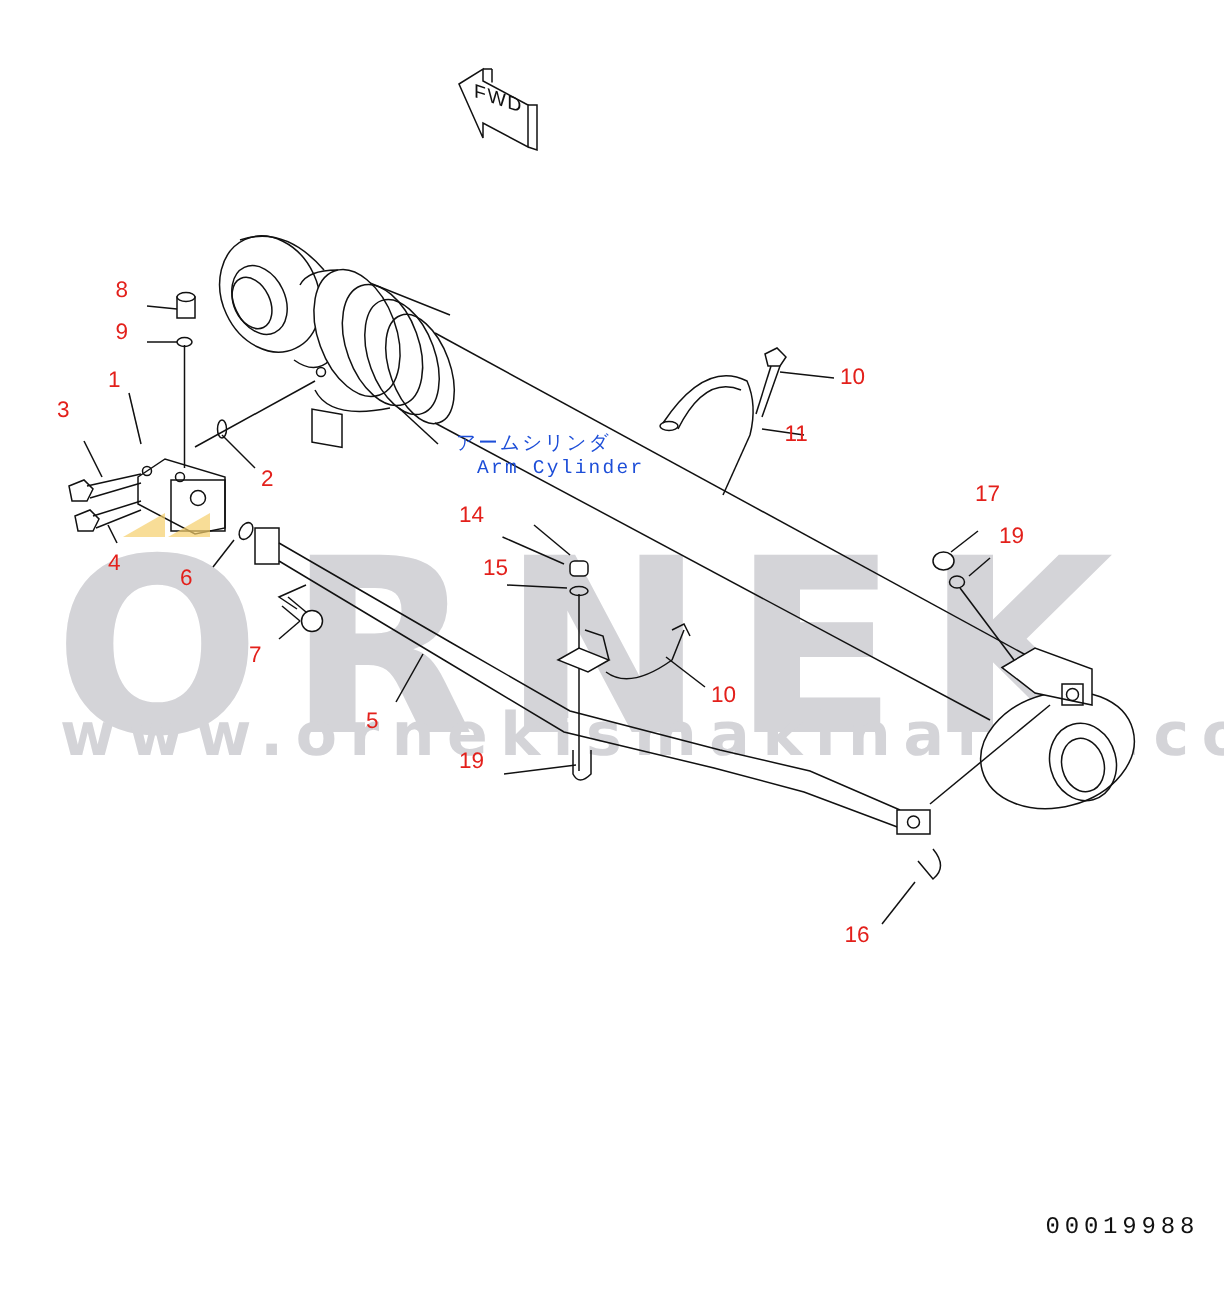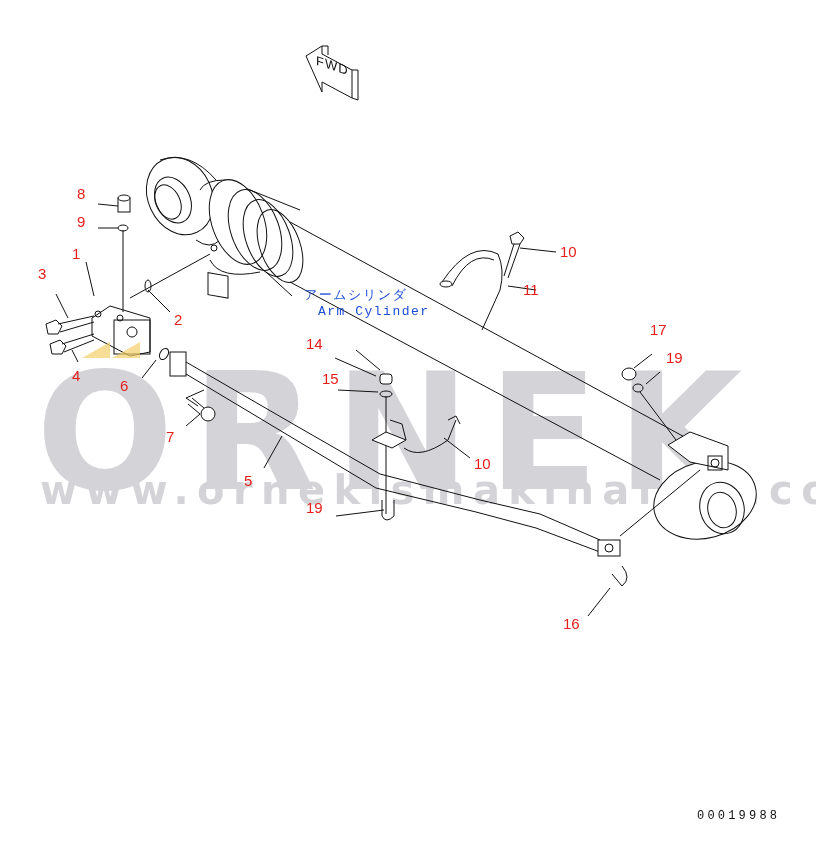--- a/index.html
+++ b/index.html
@@ -2,21 +2,21 @@
 <html><head>
 <meta charset="utf-8">
 <style>
   html, body { margin: 0; padding: 0; background: #ffffff; }
   body { width: 816px; height: 863px; position: relative; overflow: hidden; font-family: "Liberation Sans", sans-serif; }
   #stage { position: absolute; left: 0; top: 0; width: 816px; height: 863px; }
   .wm-big { position: absolute; left: 36px; top: 352px; font-family: "DejaVu Sans", sans-serif; font-weight: bold; font-size: 162px; letter-spacing: 18px; color: #d4d4d8; line-height: 1; white-space: nowrap; }
   .wm-url { position: absolute; left: 40px; top: 470px; font-family: "DejaVu Sans", sans-serif; font-weight: bold; font-size: 40px; letter-spacing: 8.4px; color: #d4d4d8; line-height: 1; white-space: nowrap; }
   .callout { position: absolute; color: #e3201b; font-family: "Liberation Sans", sans-serif; font-size: 15px; line-height: 1; }
   .label-jp, .label-en { position: absolute; font-family: "Liberation Mono", monospace; font-size: 13px; color: #1d4ed8; letter-spacing: 1.5px; line-height: 1; white-space: nowrap; }
-  .drawing-no { position: absolute; left: 697px; top: 809px; font-family: "Liberation Mono", monospace; font-size: 12px; letter-spacing: 3.2px; color: #111; }
+  .drawing-no { position: absolute; left: 697px; top: 809px; font-family: "Liberation Mono", monospace; font-size: 16px; letter-spacing: 3.2px; color: #111; }
   .fwd-text { position: absolute; left: 316px; top: 58px; font-family: "Liberation Sans", sans-serif; font-size: 13px; color: #111; transform: skewY(18deg); letter-spacing: 1px; }
   svg { position: absolute; left: 0; top: 0; }
 </style>
 </head>
 <body>
 
 <div id="stage">
 
   <div class="wm-big">ORNEK</div>
   <div class="wm-url">www.ornekismakinalari.com.tr</div>

